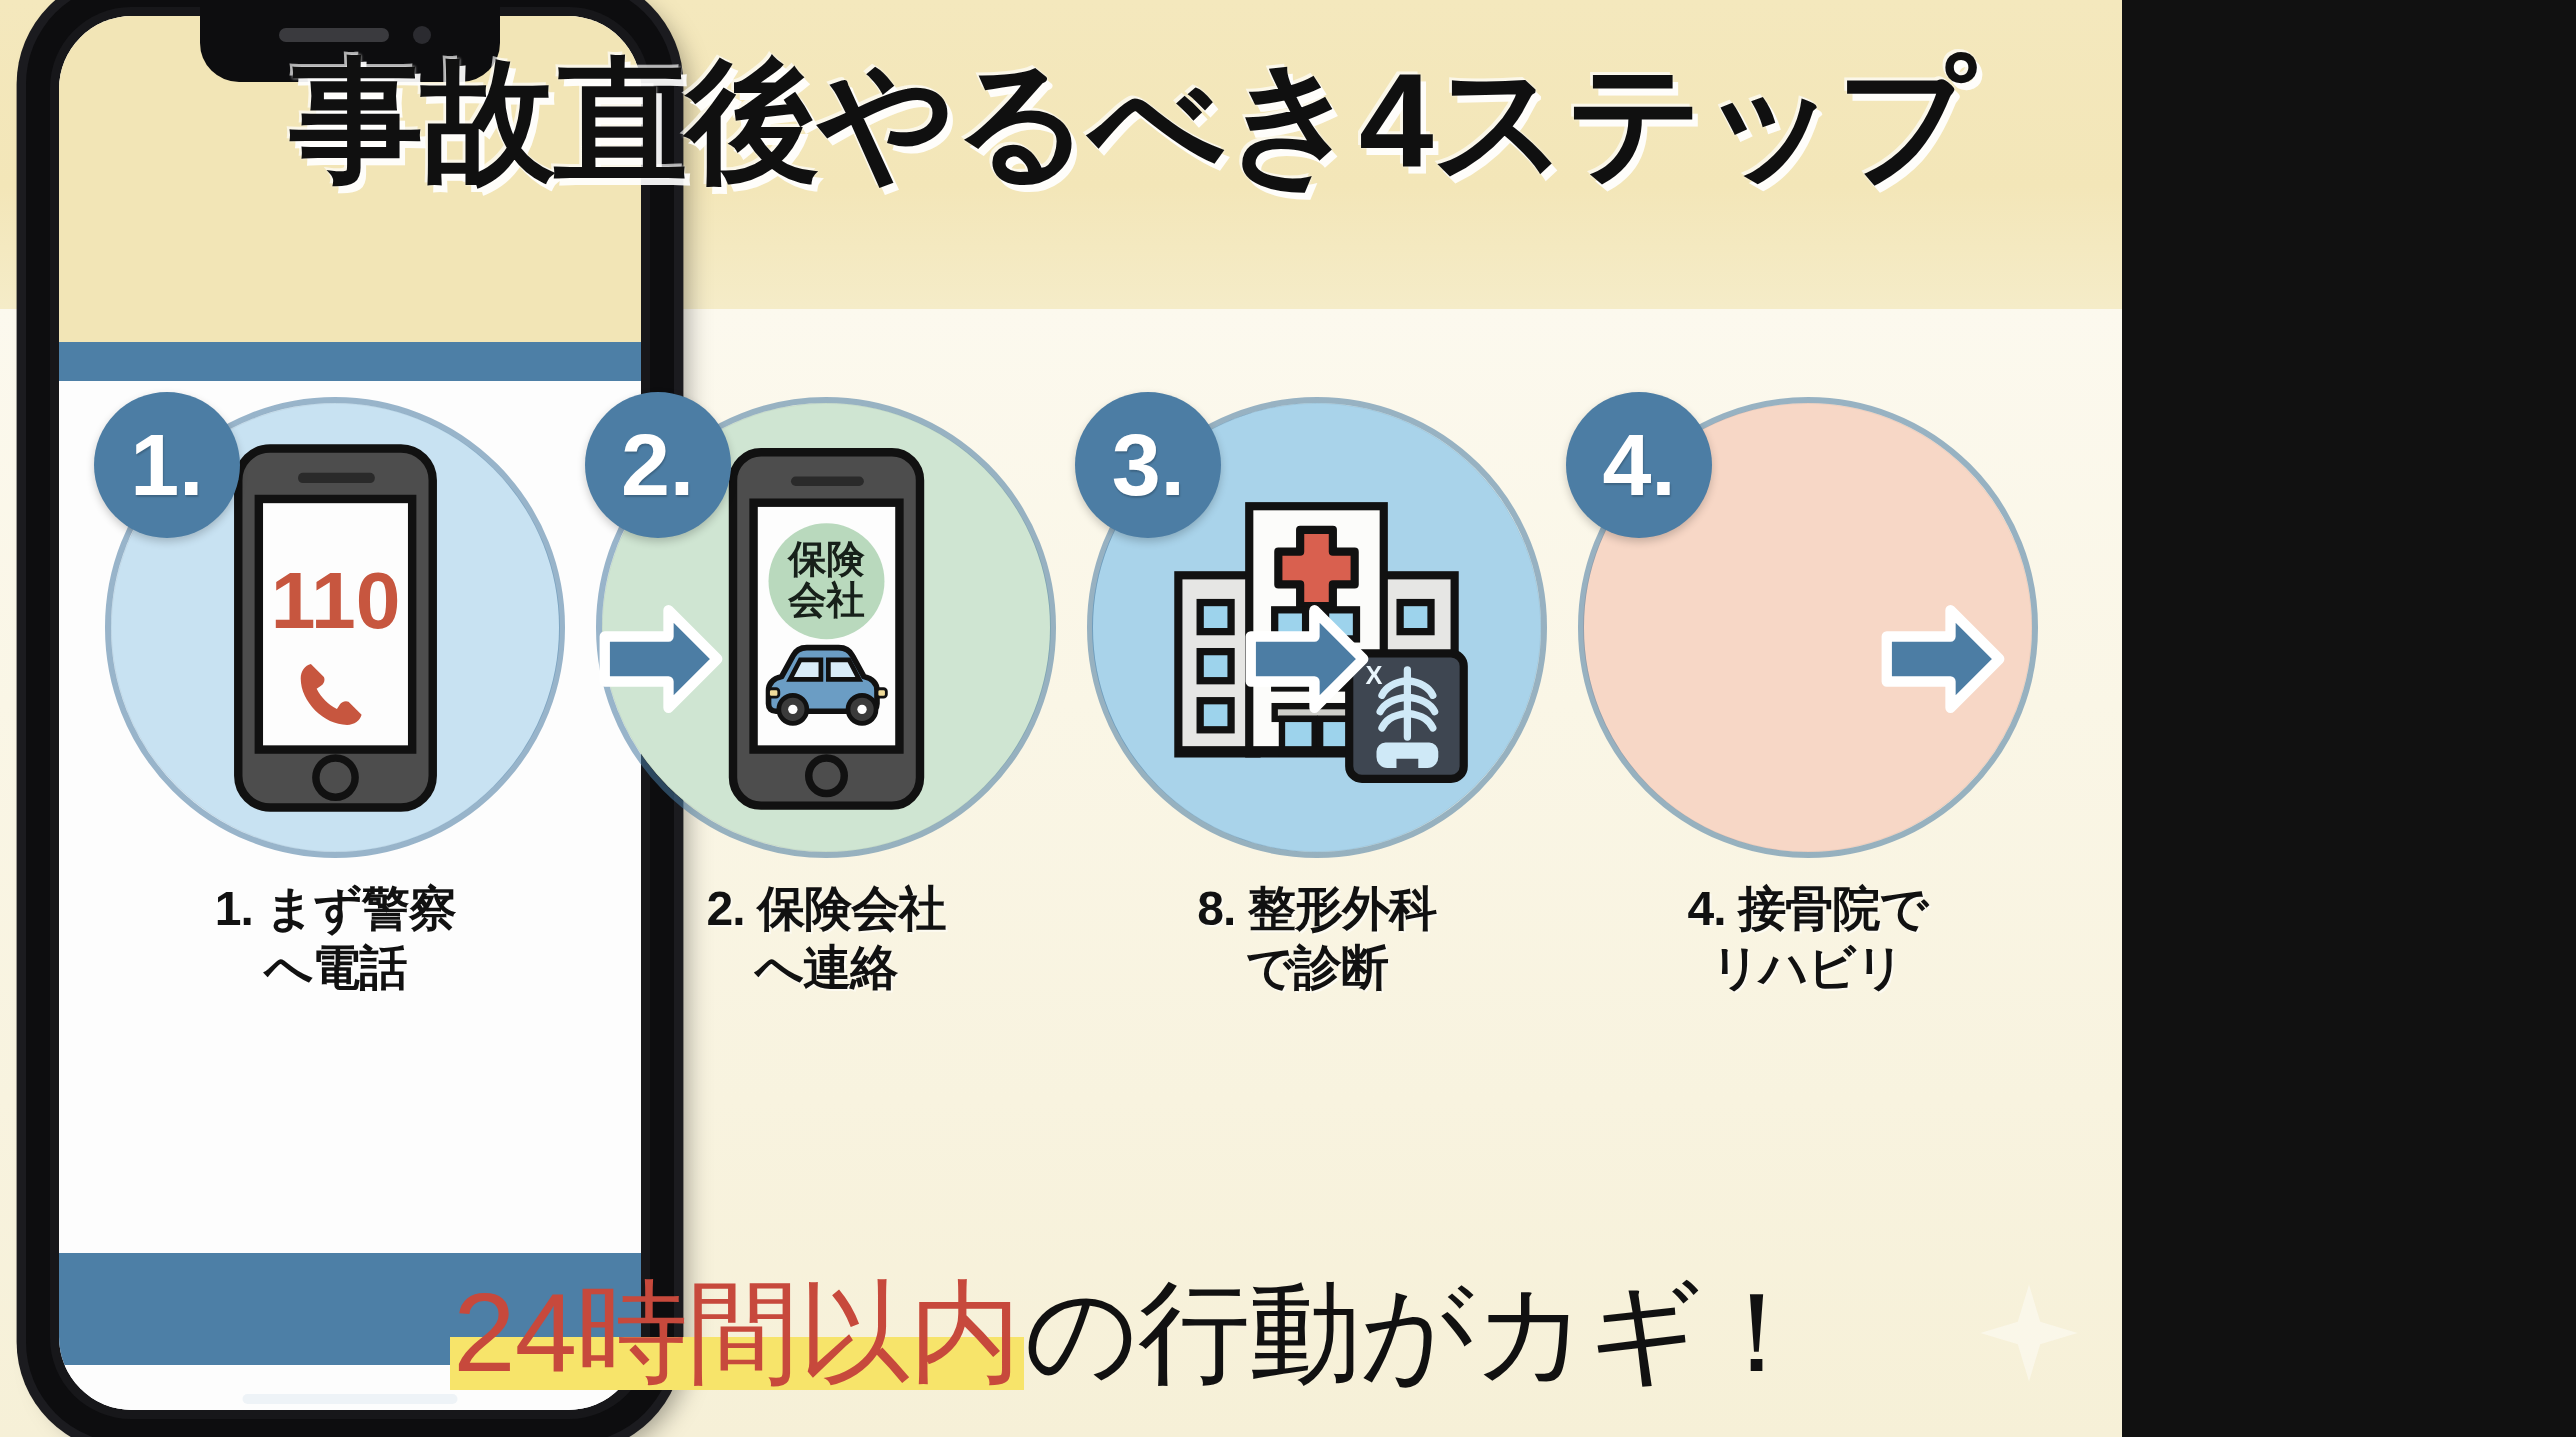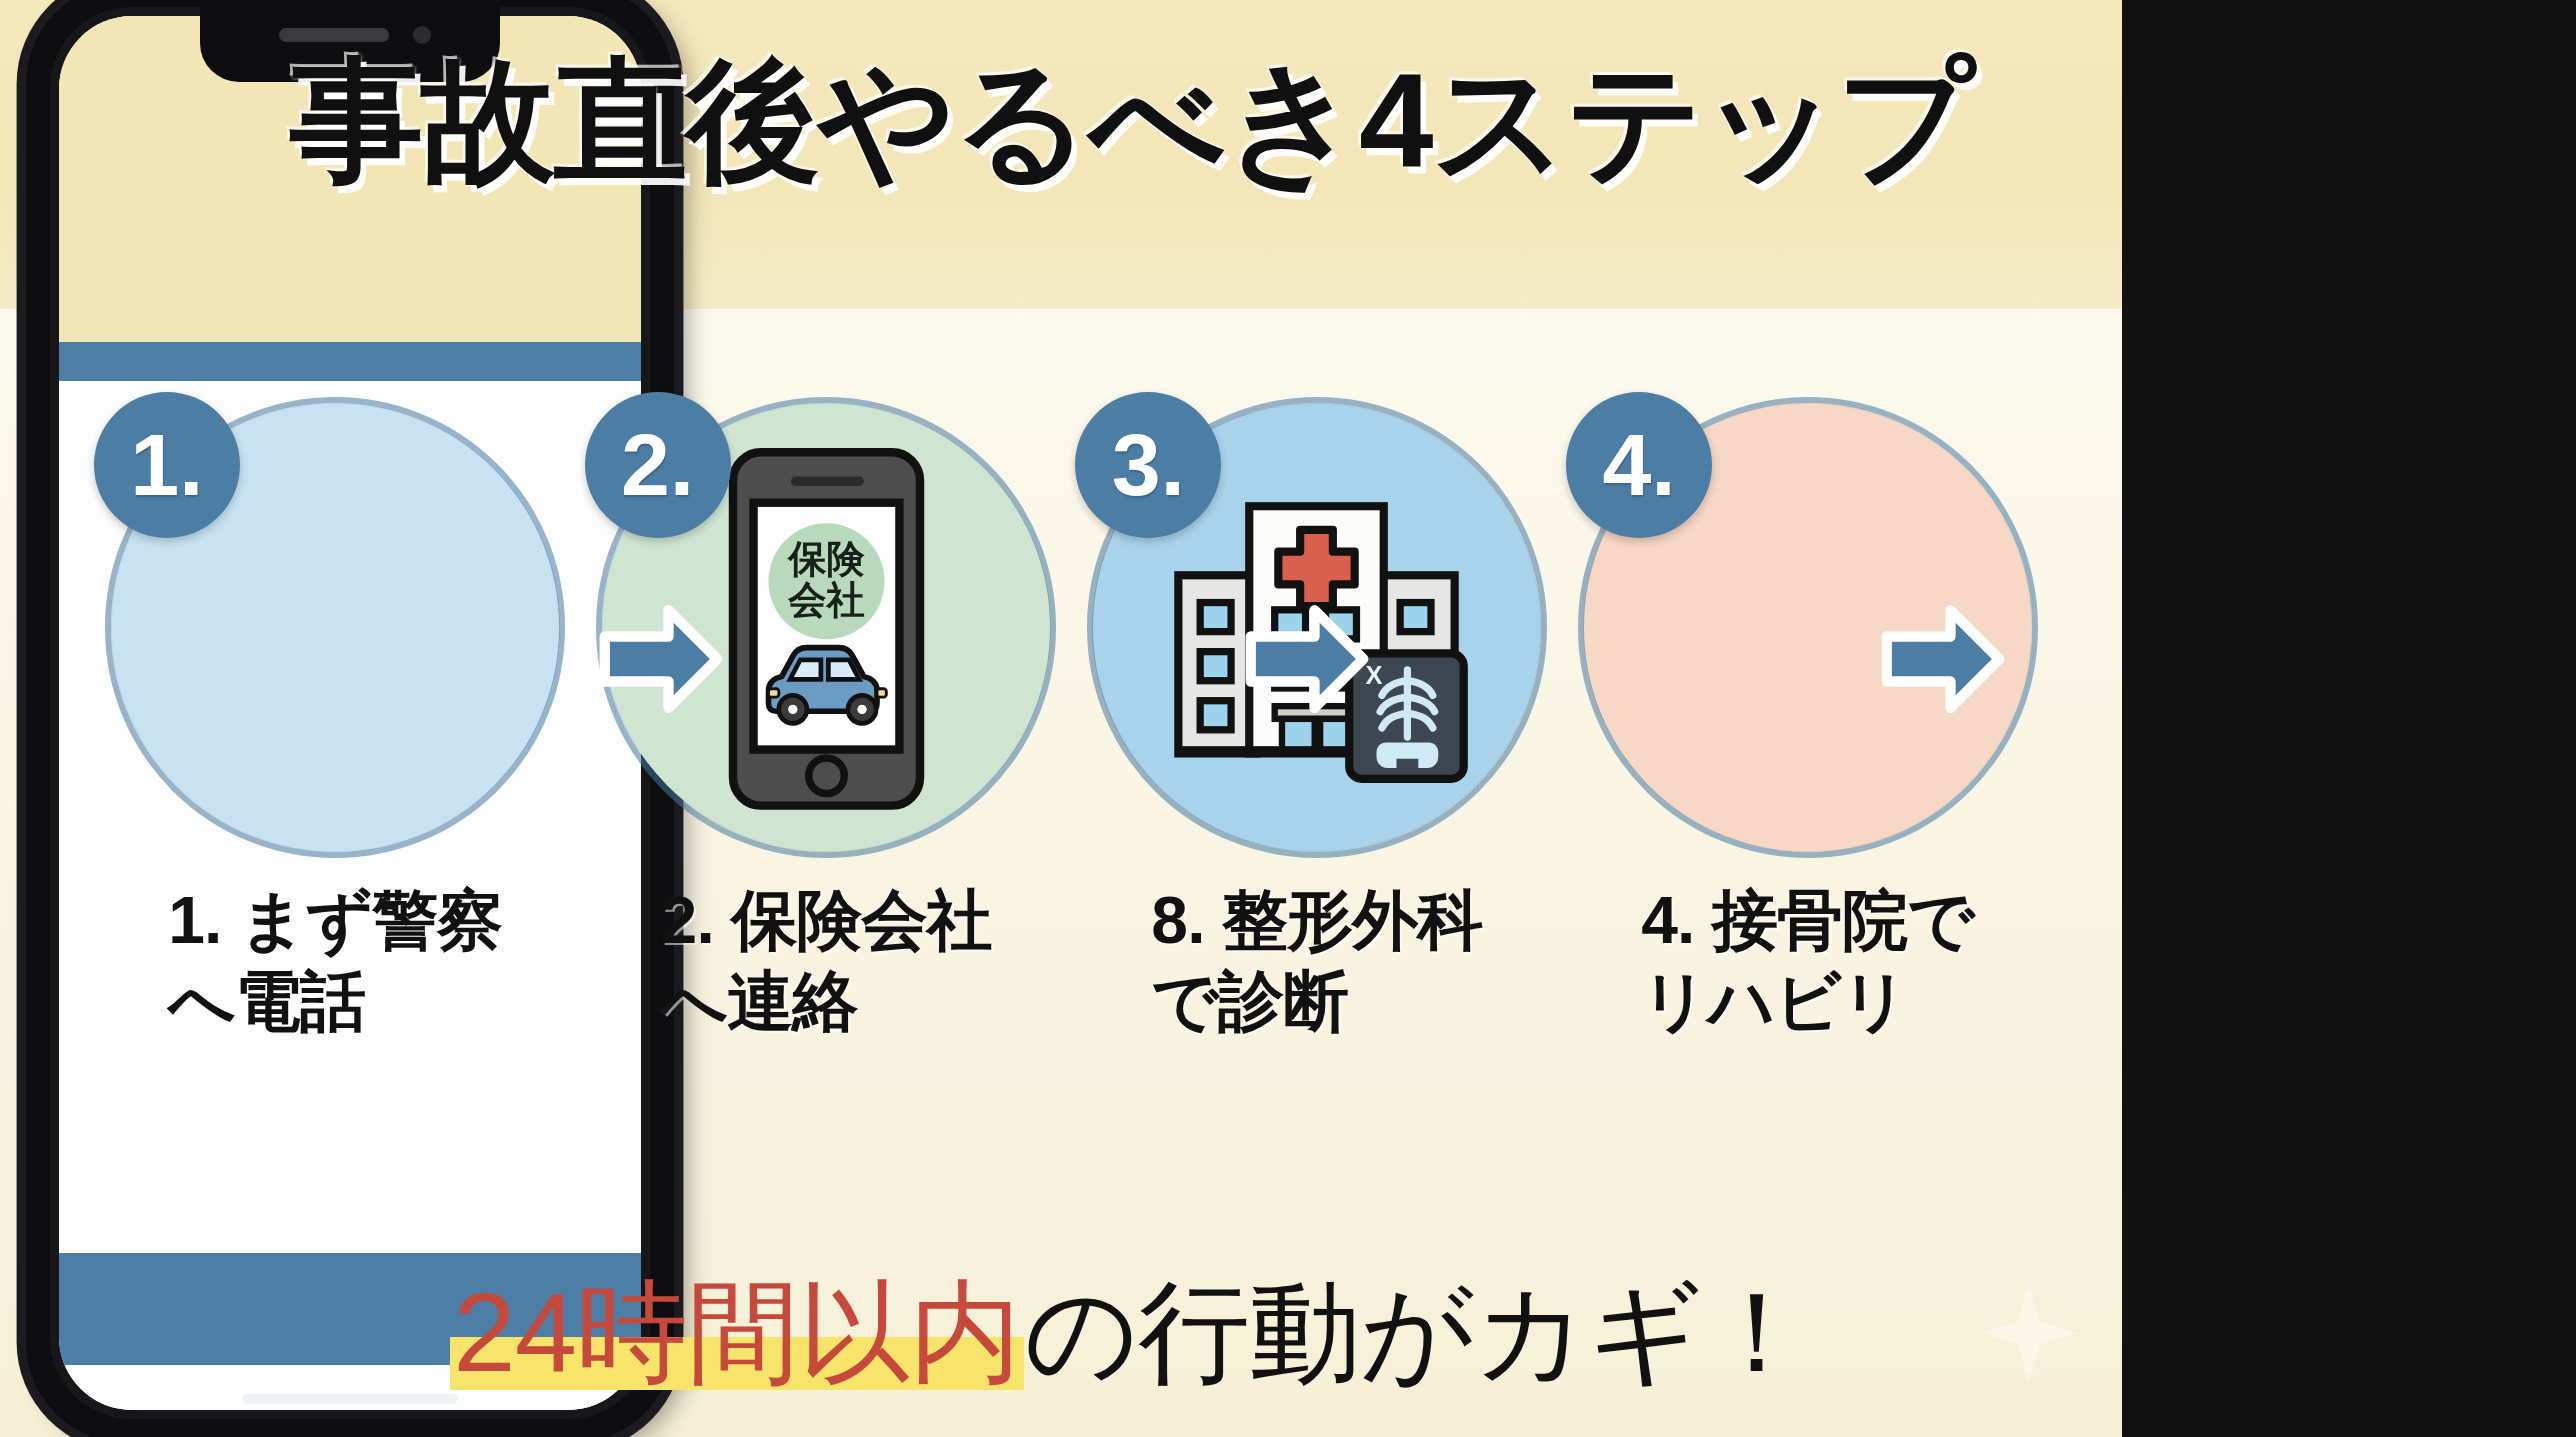--- a/index.html
+++ b/index.html
@@ -85,22 +85,22 @@
   .c3{background:#a9d3ea;}
   .c4{background:#f7d7c6;}
   .badge{
     position:absolute;left:-17px;top:-11.2px;width:146px;height:146px;border-radius:50%;
     background:#4c7da4;color:#fff;display:flex;align-items:center;justify-content:center;
     font-size:88px;font-weight:800;z-index:5;
     box-shadow:0 3.7px 8.4px rgba(0,0,0,.2);text-shadow:0.9px 1.9px 1.9px rgba(0,0,0,.2);
   }
   .icon-wrap{position:relative;width:309px;height:374px;display:flex;align-items:center;justify-content:center;}
   .caption{
-    margin-top:28px;color:#111;font-weight:900;
-    font-size:66px;line-height:1.22;letter-spacing:-0.9px;white-space:pre-line;
+    margin-top:28px;text-align:center;color:#111;font-weight:900;
+    font-size:48px;line-height:1.22;letter-spacing:-0.9px;white-space:pre-line;
     text-shadow:1.9px 1.9px 0 rgba(255,255,255,.55);
   }
   
   .arrow{position:absolute;top:599px;width:124px;height:120px;z-index:18;}
   .a1{left:599px;} .a2{left:1245px;} .a3{left:1881px;}
   
   .bottom{
     position:absolute;left:0;bottom:49px;width:100%;text-align:center;z-index:20;
     font-size:112px;font-weight:400;line-height:1;letter-spacing:-0.9px;white-space:nowrap;
     padding-left:140px;
@@ -137,20 +137,32 @@
     <div class="home-ind"></div>
   </div>
 
   <div class="title">事故直後やるべき4ステップ</div>
 
   <div class="steps">
 
     <div class="step">
       <div class="circle c1">
         <div class="badge">1.</div>
+        <div class="icon-wrap">
+          <svg width="281" height="374" viewBox="0 0 300 400">
+            <rect x="46" y="8" width="208" height="384" rx="34" fill="#4d4d4d" stroke="#111" stroke-width="9"></rect>
+            <rect x="110" y="34" width="82" height="11" rx="5" fill="#2a2a2a"></rect>
+            <rect x="68" y="62" width="164" height="268" fill="#fdfdfd" stroke="#111" stroke-width="9"></rect>
+            <circle cx="150" cy="360" r="21" fill="none" stroke="#111" stroke-width="8"></circle>
+            <text x="150" y="200" text-anchor="middle" font-family="Liberation Sans, sans-serif" font-size="86" font-weight="800" fill="#c7563f">110</text>
+            <g transform="translate(150,268) scale(1.55)" fill="#c7563f">
+              <path d="M-17,-19 c-4,1 -7,5 -7,10 c0,16 16,32 32,32 c5,0 9,-3 10,-7 l-9,-9 c-2,-1 -5,0 -6,2 l-2,3 c-6,-3 -11,-8 -14,-14 l3,-2 c2,-1 3,-4 2,-6 z"></path>
+            </g>
+          </svg>
+        </div>
       </div>
       <div class="caption">1. まず警察
 へ電話</div>
     </div>
 
     <div class="step">
       <div class="circle c2">
         <div class="badge">2.</div>
         <div class="icon-wrap">
           <svg width="281" height="374" viewBox="0 0 300 400">

